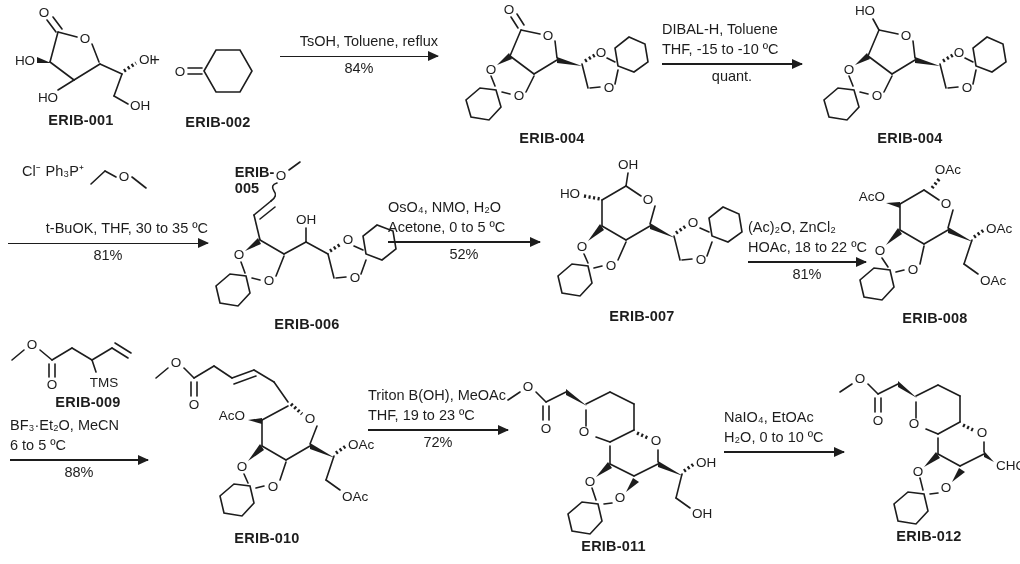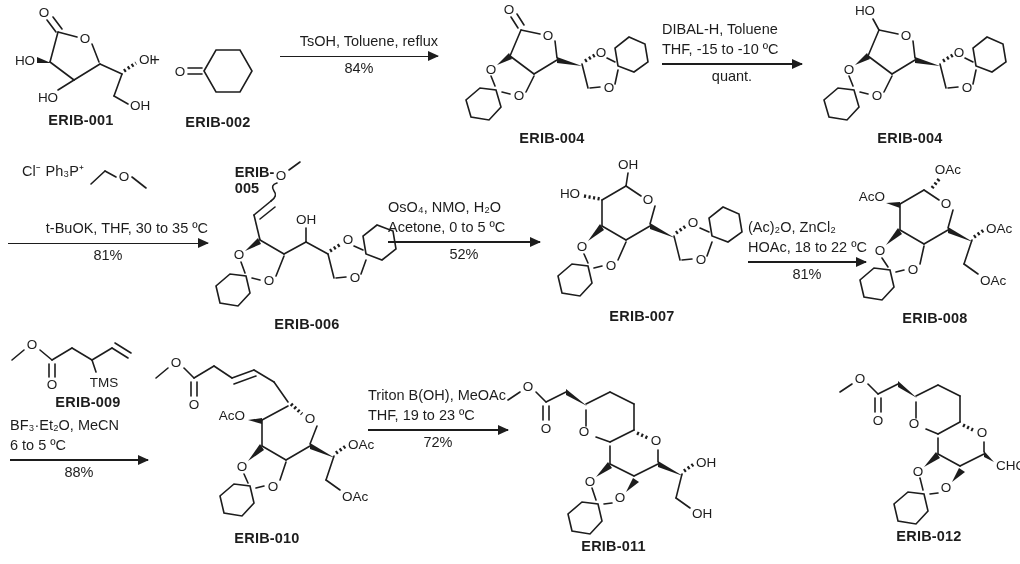--- a/index.html
+++ b/index.html
@@ -411,20 +411,28 @@
       <text class="atom" x="78" y="58">O</text>
       <text class="atom" x="150" y="67">O</text>
       <text class="atom" x="84" y="108">O</text>
       <text class="atom" x="114" y="124">O</text>
       <text class="atom st" x="190" y="89">OH</text>
       <text class="atom st" x="186" y="140">OH</text>
     </svg>
     <div class="cname">ERIB-011</div>
   </div>
 
+  <div class="step left" style="left:724px;top:408px;width:120px;">
+    <div class="rl">NaIO₄, EtOAc</div>
+    <div class="rl">H₂O, 0 to 10 ºC</div>
+    <div class="arrow">
+        <span class="ahead"></span>
+      </div>
+    <div class="yield"></div>
+  </div>
 
   <div class="cmpd" style="left:838px;top:368px;width:182px;">
     <svg width="182" height="158" viewBox="0 0 182 158">
       <g class="bonds">
         <line x1="2" y1="24" x2="14" y2="16"></line>
           <line x1="30" y1="16" x2="40" y2="26"></line>
         <line x1="37" y1="30" x2="37" y2="44"></line>
           <line x1="43" y1="30" x2="43" y2="44"></line>
         <line x1="40" y1="26" x2="60" y2="16"></line>
         <line x1="78" y1="28" x2="100" y2="17"></line>

